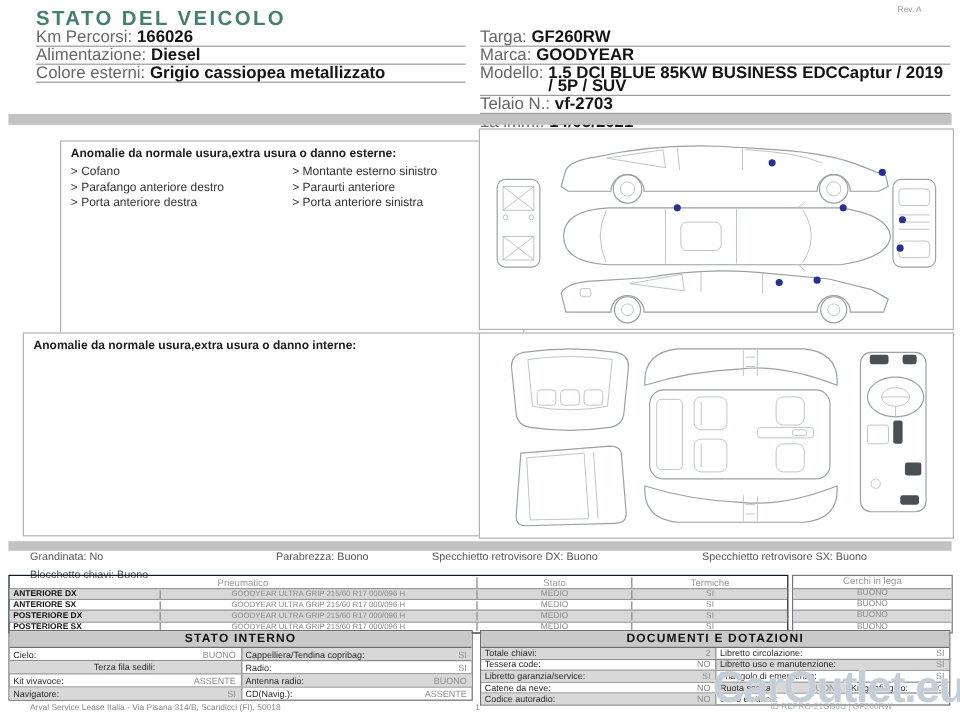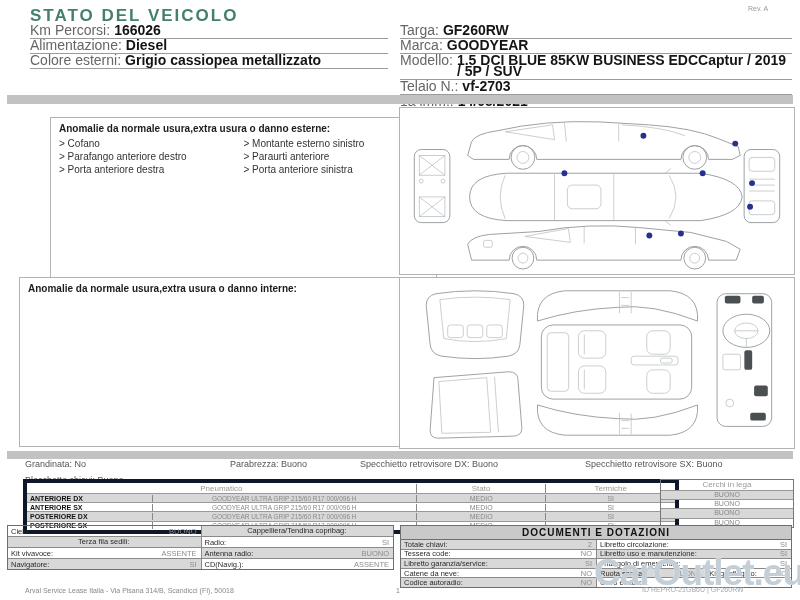--- a/index.html
+++ b/index.html
@@ -37,21 +37,21 @@
   .dmg{fill:#26308f;stroke:none;}
   .dark{fill:#4a4f52;stroke:none;}
   
   .cond{font-size:9px;color:#555;white-space:nowrap;}
   #cond-row1{left:25px;top:459px;display:flex;}
   #cond-row1 .cond:nth-child(1){width:205px;}
   #cond-row1 .cond:nth-child(2){width:130px;}
   #cond-row1 .cond:nth-child(3){width:225px;}
   #cond-row2{left:25px;top:469px;}
   
-  #tyre-table{left:23px;top:479px;width:648px;border:4px solid #0f172a;font-size:7px;}
+  #tyre-table{left:7px;top:479px;width:648px;border:1px solid #0f172a;font-size:7px;}
   #cerchi-table{left:660px;top:479px;width:132px;border:1px solid #777;font-size:7px;}
   .t-header{display:flex;height:10px;align-items:center;color:#9a9a9a;font-size:8px;}
   .t-header .h1{width:390px;text-align:center;border-right:1px solid #888;}
   .t-header .h2,.t-header .h3{width:129px;text-align:center;}
   .t-header .h2{border-right:1px solid #888;}
   .t-row{display:flex;height:8.2px;align-items:center;border-top:1px solid #999;}
   .t-row .pos{width:122px;font-weight:bold;color:#111;padding-left:3px;border-right:1px solid #888;}
   .t-row .spec{width:264px;text-align:center;color:#8a8a8a;font-size:6.5px;border-right:1px solid #888;}
   .t-row .st{width:129px;text-align:center;color:#8a8a8a;border-right:1px solid #888;}
   .t-row .te{width:129px;text-align:center;color:#8a8a8a;}
@@ -326,27 +326,28 @@
     <div class="c-header">Cerchi in lega</div>
     <div id="cerchi-rows">
         <div class="c-row shaded">BUONO</div>
         <div class="c-row">BUONO</div>
         <div class="c-row shaded">BUONO</div>
         <div class="c-row">BUONO</div>
       </div>
   </div>
 
   <div class="abs btable" id="stato-interno">
+    <div class="bt-header">STATO INTERNO</div>
     <div id="si-rows">
         <div class="bt-row">
           <div class="bt-cell" style="width: 50%;">
             <span class="lbl">Cielo:</span>
             <span class="val">BUONO</span>
           </div>
-          <div class="bt-cell shaded" style="width: 50%; flex-direction: column;">
+          <div class="bt-cell shaded" style="width: 50%;">
             <span class="lbl">Cappelliera/Tendina copribag:</span>
             <span class="val">SI</span>
           </div>
         </div>
         <div class="bt-row">
           <div class="bt-cell shaded" style="width: 50%; flex-direction: column;">
             <span class="lbl">Terza fila sedili:</span>
             <span class="val">ASSENTE</span>
           </div>
           <div class="bt-cell" style="width: 50%;">

